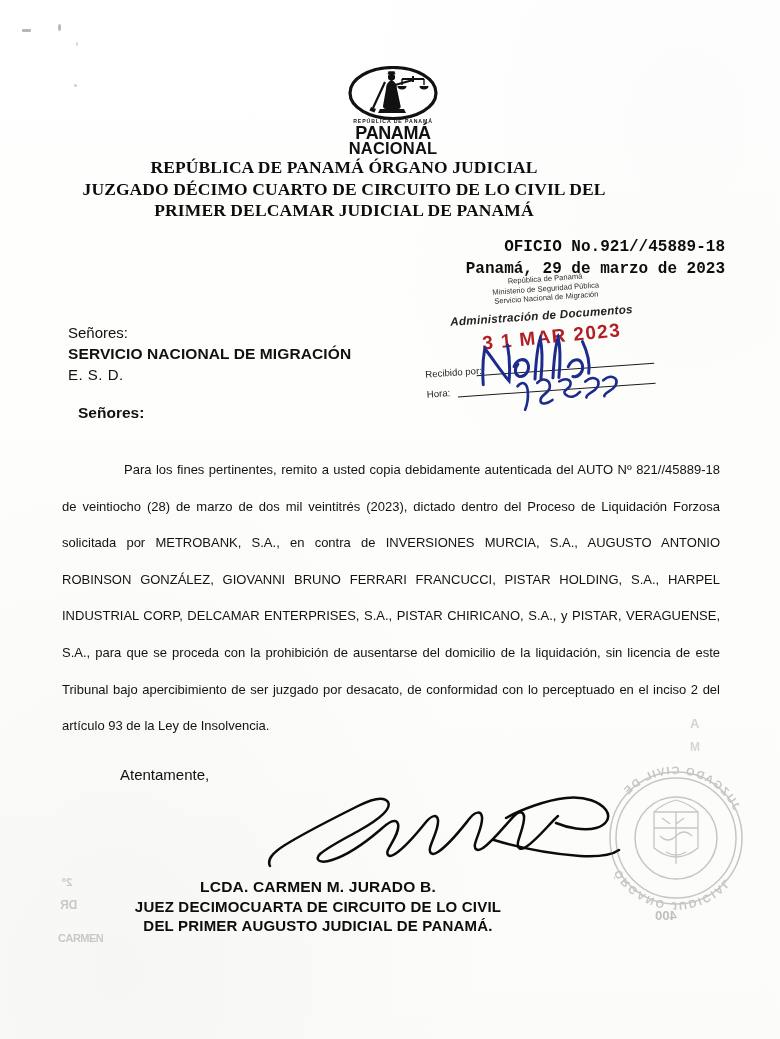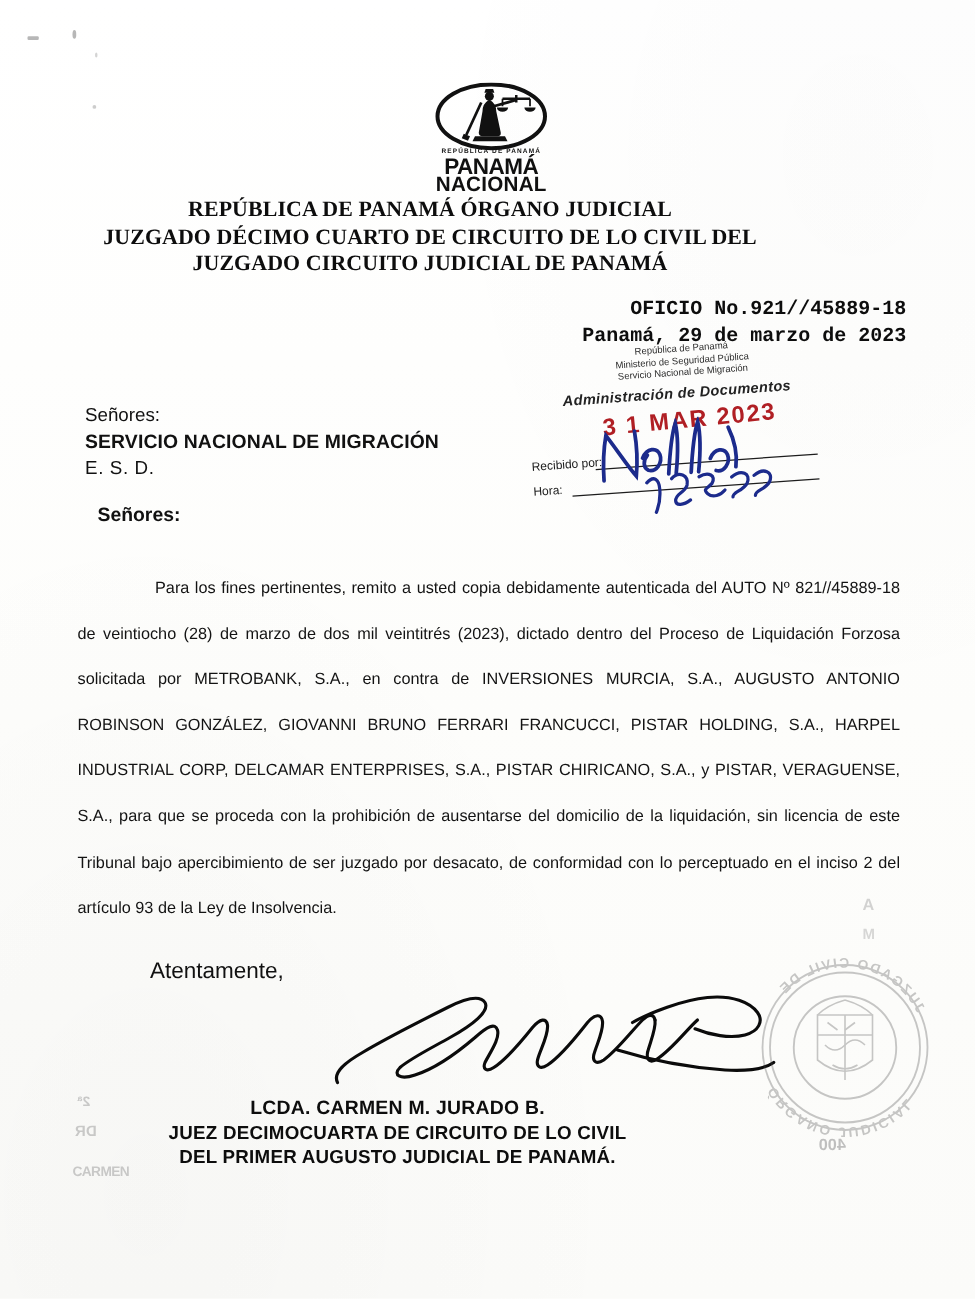--- a/index.html
+++ b/index.html
@@ -61,21 +61,21 @@
   
   .body-text{
     position:absolute;left:62px;top:452px;width:658px;
     font-size:13px;line-height:36.6px;
     text-align:justify;text-justify:inter-word;
     color:#131313;
   }
   .body-text .indent{display:inline-block;width:62px;}
 
   
-  .atent{position:absolute;left:120px;top:766px;font-size:18px;}
+  .atent{position:absolute;left:120px;top:766px;font-size:15px;}
   .sign-block{
     position:absolute;left:0;top:877px;width:636px;text-align:center;
     font-weight:bold;font-size:15px;line-height:19.5px;letter-spacing:.2px;
     color:#0d0d0d;
   }
   .sign-block .n1{font-size:15.5px;}
 
   
   .signature{position:absolute;left:262px;top:778px;width:360px;height:95px;}
 
@@ -170,21 +170,21 @@
       <path d="M47 43 l24 0 l2 4 l-28 0 z" fill="#111"></path>
     </svg>
     <div class="emblem-rep">REPÚBLICA DE PANAMÁ</div>
     <div class="emblem-word emblem-organo">PANAMÁ</div>
     <div class="emblem-word emblem-judicial">NACIONAL</div>
   </div>
 
   <div class="court-head">
     <div>REPÚBLICA DE PANAMÁ ÓRGANO JUDICIAL</div>
     <div>JUZGADO DÉCIMO CUARTO DE CIRCUITO DE LO CIVIL  DEL</div>
-    <div>JUZGADO CIRCUITO JUDICIAL DE PANAMÁ</div>
+    <div>PRIMER DELCAMAR JUDICIAL DE PANAMÁ</div>
   </div>
 
   <div class="oficio">
     <div>OFICIO No.921//45889-18</div>
     <div>Panamá, 29 de marzo de 2023</div>
   </div>
 
   <div class="addr">
     <div>Señores:</div>
     <div class="b">SERVICIO NACIONAL DE MIGRACIÓN</div>

